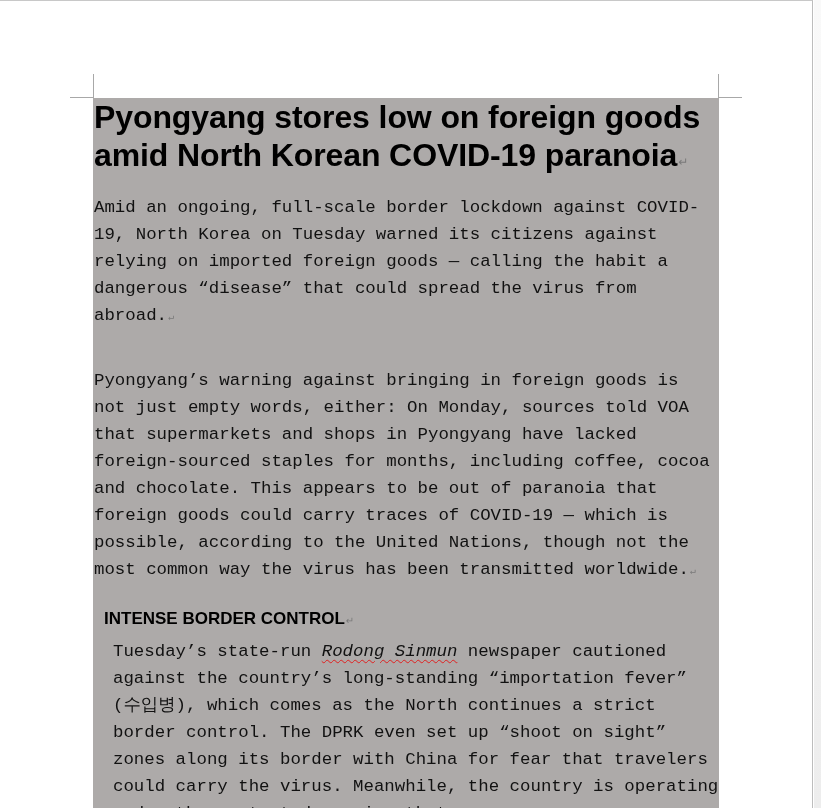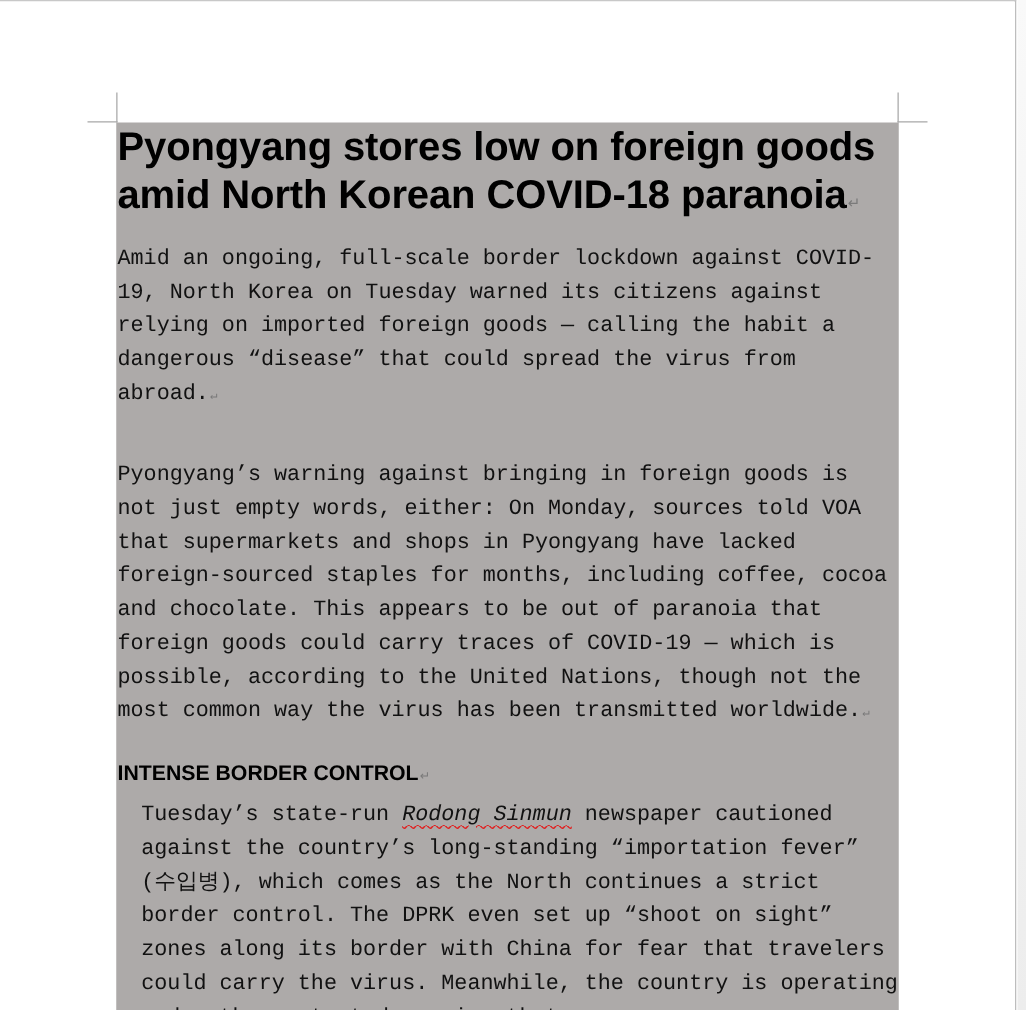--- a/index.html
+++ b/index.html
@@ -40,21 +40,21 @@
     .para {
       margin: 0; padding: 0 0 0 1px;
       font-size: 17.4px; line-height: 27px;
       color: #111;
       font-family: Liberation Mono, monospace;
     }
     .p1 { margin-top: 13px; }
     .p2 { margin-top: 36px; }
     .p3 { margin-top: 20px; }
     .heading2 {
-      margin: 20px 0 0 0; padding-left: 1px;
+      margin: 20px 0 0 0; padding-left: 11px;
       font-weight: bold; font-size: 17px; line-height: 27px; color: #000;
     }
     .p4 { margin-top: 4px; padding-left: 20px; }
     .pilcrow {
       font-size: 10px; color: #7a7a7a; font-weight: normal; font-style: normal;
       display: inline-block; margin-left: 1px; vertical-align: baseline;
     }
     .title .pilcrow { font-size: 12px; }
     .pub {
       font-style: italic;
@@ -66,21 +66,21 @@
 </head>
 <body>
 
 <div class="page">
   <div class="margin-mark mm-tl-v"></div>
   <div class="margin-mark mm-tl-h"></div>
   <div class="margin-mark mm-tr-v"></div>
   <div class="margin-mark mm-tr-h"></div>
 
   <div class="content">
-    <h1 class="title"><span>Pyongyang stores low on foreign goods amid North Korean COVID-18 paranoia</span><span class="pilcrow">↵</span></h1>
+    <h1 class="title"><span>Pyongyang stores low on foreign goods amid North Korean COVID-19 paranoia</span><span class="pilcrow">↵</span></h1>
 
     <p class="para p1"><span>Amid an ongoing, full-scale border lockdown against COVID-19, North Korea on Tuesday warned its citizens against relying on imported foreign goods — calling the habit a dangerous “disease” that could spread the virus from abroad.</span><span class="pilcrow">↵</span></p>
 
     <p class="para p2"><span>Pyongyang’s warning against bringing in foreign goods is not just empty words, either: On Monday, sources told VOA that supermarkets and shops in Pyongyang have lacked foreign-sourced staples for months, including coffee, cocoa and chocolate. This appears to be out of paranoia that foreign goods could carry traces of COVID-19 — which is possible, according to the United Nations, though not the most common way the virus has been transmitted worldwide.</span><span class="pilcrow">↵</span></p>
 
 
     <h2 class="heading2"><span>INTENSE BORDER CONTROL</span><span class="pilcrow">↵</span></h2>
 
     <p class="para p4"><span>Tuesday’s state-run </span><span class="pub">Rodong Sinmun</span><span> newspaper cautioned against the country’s long-standing “importation fever” (수입병), which comes as the North continues a strict border control. The DPRK even set up “shoot on sight” zones along its border with China for fear that travelers could carry the virus. Meanwhile, the country is operating under the contested premise that</span></p>
   </div>

